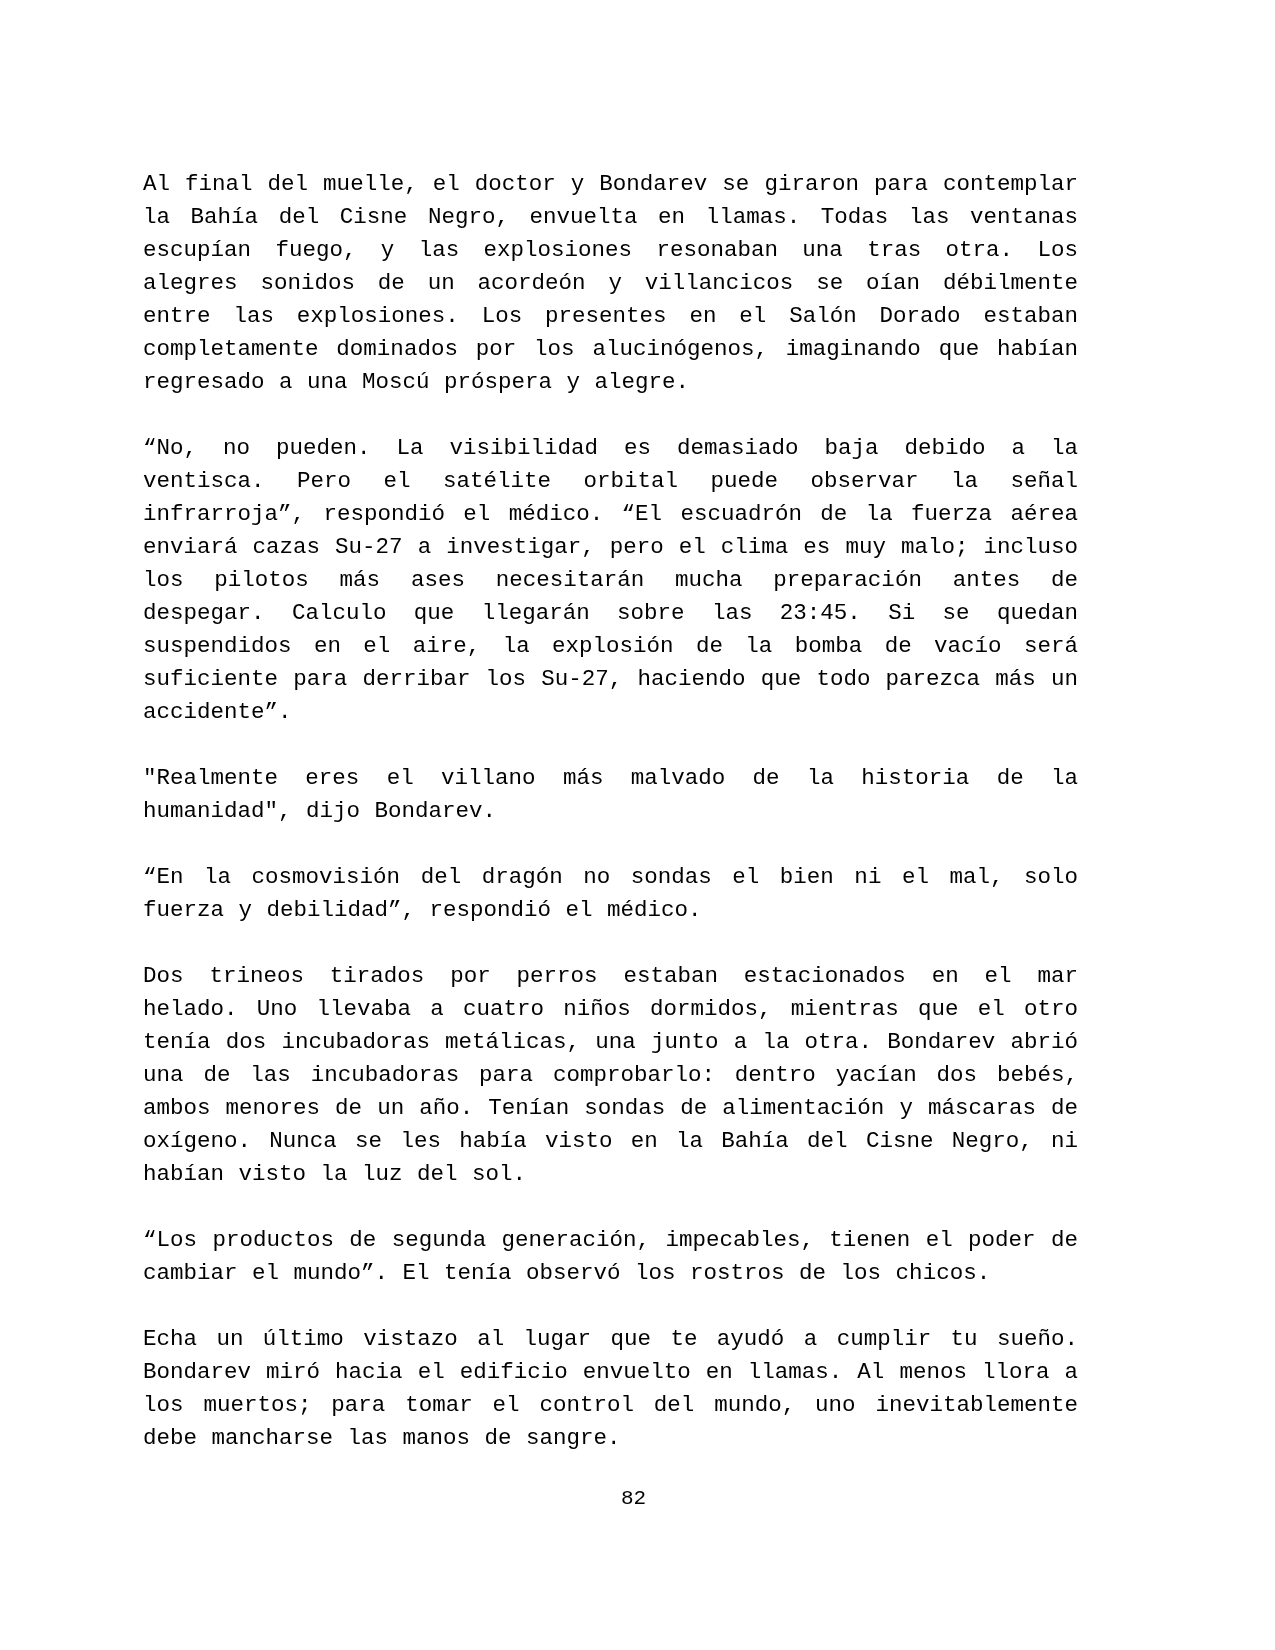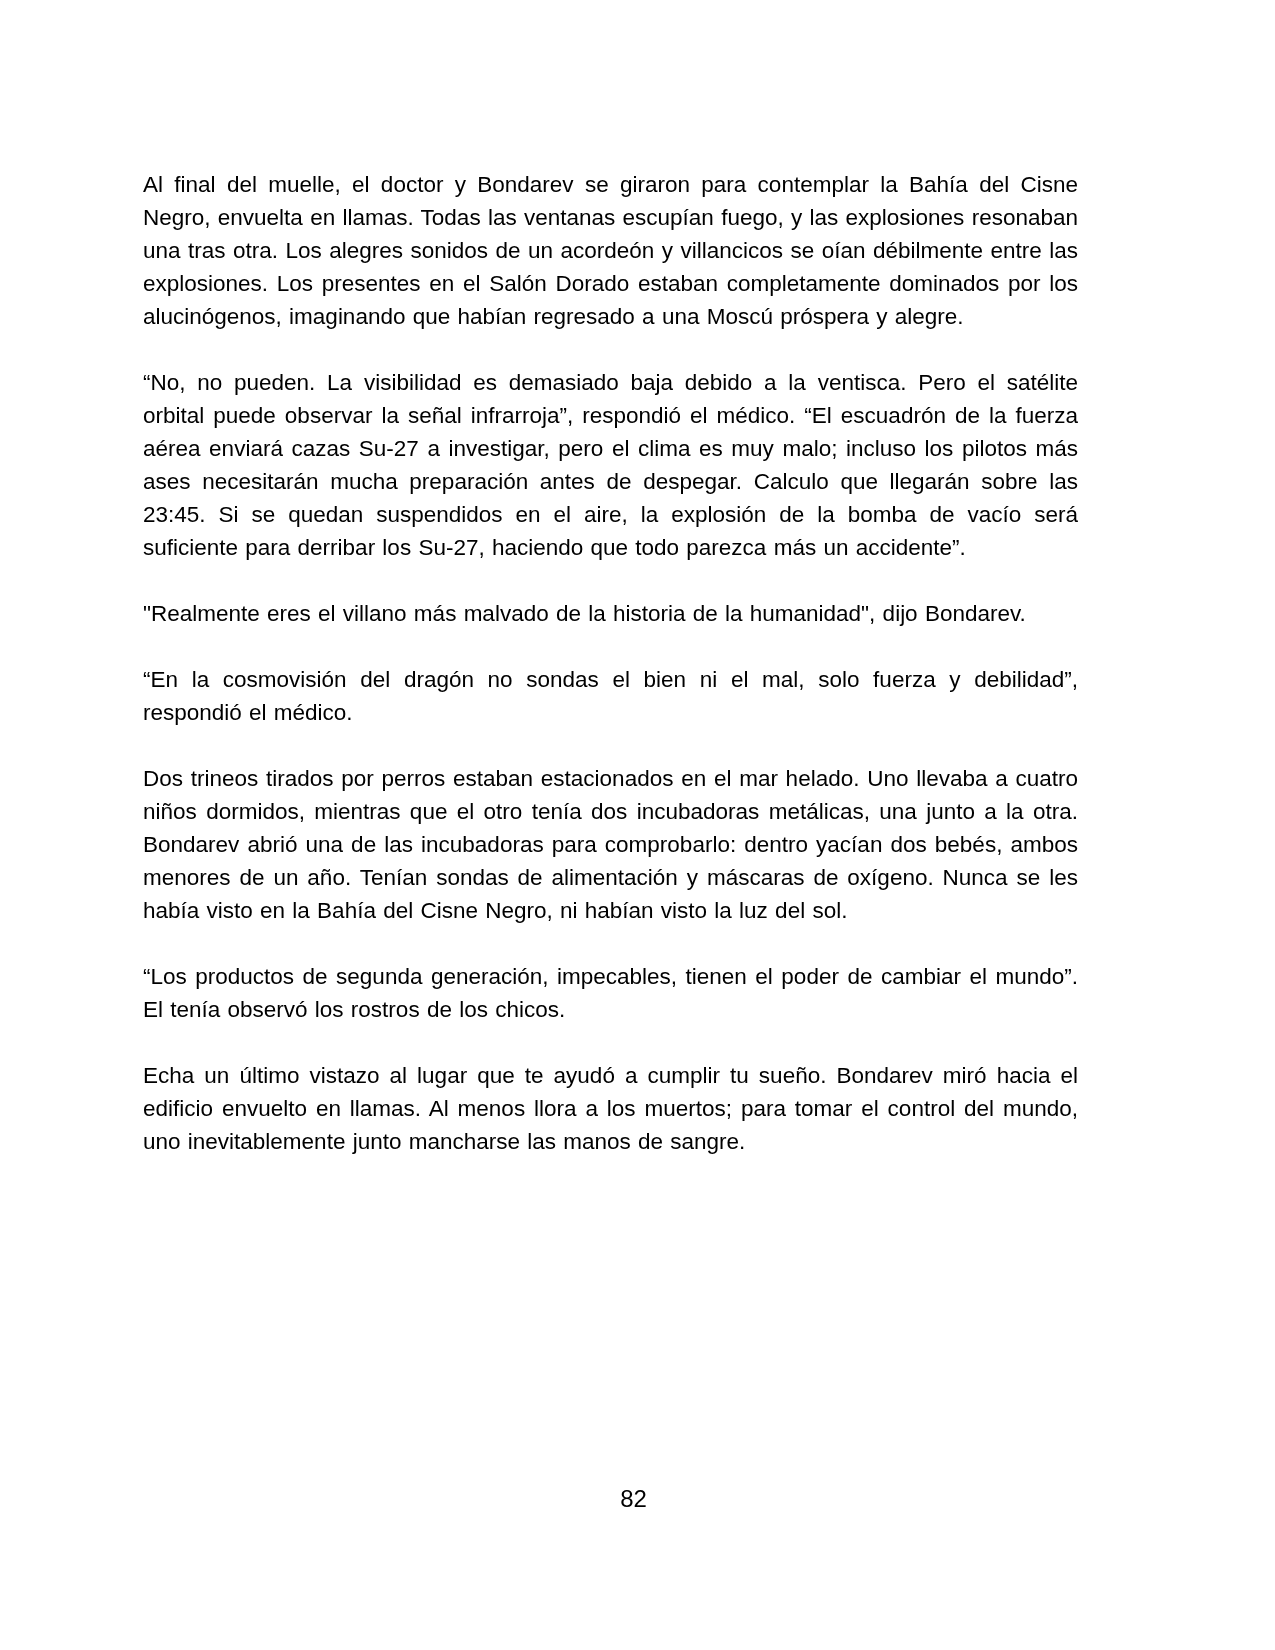--- a/index.html
+++ b/index.html
@@ -5,21 +5,21 @@
   html, body {
     margin: 0;
     padding: 0;
     background: #ffffff;
   }
   .page {
     position: relative;
     width: 1275px;
     height: 1650px;
     background: #ffffff;
-    font-family: Liberation Sans, sans-serif;
+    font-family: Liberation Mono, monospace;
     color: #000000;
     overflow: hidden;
     box-sizing: border-box;
   }
   .content {
     position: absolute;
     top: 168px;
     left: 143px;
     width: 935px;
   }
@@ -30,31 +30,31 @@
     text-align: justify;
     text-align-last: left;
     word-spacing: 1px;
   }
   .page-number {
     position: absolute;
     left: 0;
     right: 8px;
     top: 1486px;
     text-align: center;
-    font-size: 24px;
+    font-size: 21px;
     line-height: 26px;
   }
 </style>
 </head>
 <body>
 
 <div class="page">
   <div class="content">
     <p>Al final del muelle, el doctor y Bondarev se giraron para contemplar la Bahía del Cisne Negro, envuelta en llamas. Todas las ventanas escupían fuego, y las explosiones resonaban una tras otra. Los alegres sonidos de un acordeón y villancicos se oían débilmente entre las explosiones. Los presentes en el Salón Dorado estaban completamente dominados por los alucinógenos, imaginando que habían regresado a una Moscú próspera y alegre.</p>
     <p>“No, no pueden. La visibilidad es demasiado baja debido a la ventisca. Pero el satélite orbital puede observar la señal infrarroja”, respondió el médico. “El escuadrón de la fuerza aérea enviará cazas Su-27 a investigar, pero el clima es muy malo; incluso los pilotos más ases necesitarán mucha preparación antes de despegar. Calculo que llegarán sobre las 23:45. Si se quedan suspendidos en el aire, la explosión de la bomba de vacío será suficiente para derribar los Su-27, haciendo que todo parezca más un accidente”.</p>
     <p>"Realmente eres el villano más malvado de la historia de la humanidad", dijo Bondarev.</p>
     <p>“En la cosmovisión del dragón no sondas el bien ni el mal, solo fuerza y debilidad”, respondió el médico.</p>
     <p>Dos trineos tirados por perros estaban estacionados en el mar helado. Uno llevaba a cuatro niños dormidos, mientras que el otro tenía dos incubadoras metálicas, una junto a la otra. Bondarev abrió una de las incubadoras para comprobarlo: dentro yacían dos bebés, ambos menores de un año. Tenían sondas de alimentación y máscaras de oxígeno. Nunca se les había visto en la Bahía del Cisne Negro, ni habían visto la luz del sol.</p>
     <p>“Los productos de segunda generación, impecables, tienen el poder de cambiar el mundo”. El tenía observó los rostros de los chicos.</p>
-    <p>Echa un último vistazo al lugar que te ayudó a cumplir tu sueño. Bondarev miró hacia el edificio envuelto en llamas. Al menos llora a los muertos; para tomar el control del mundo, uno inevitablemente junto mancharse las manos de sangre.</p>
+    <p>Echa un último vistazo al lugar que te ayudó a cumplir tu sueño. Bondarev miró hacia el edificio envuelto en llamas. Al menos llora a los muertos; para tomar el control del mundo, uno inevitablemente debe mancharse las manos de sangre.</p>
   </div>
   <div class="page-number">82</div>
 </div>
 
 </body></html>

